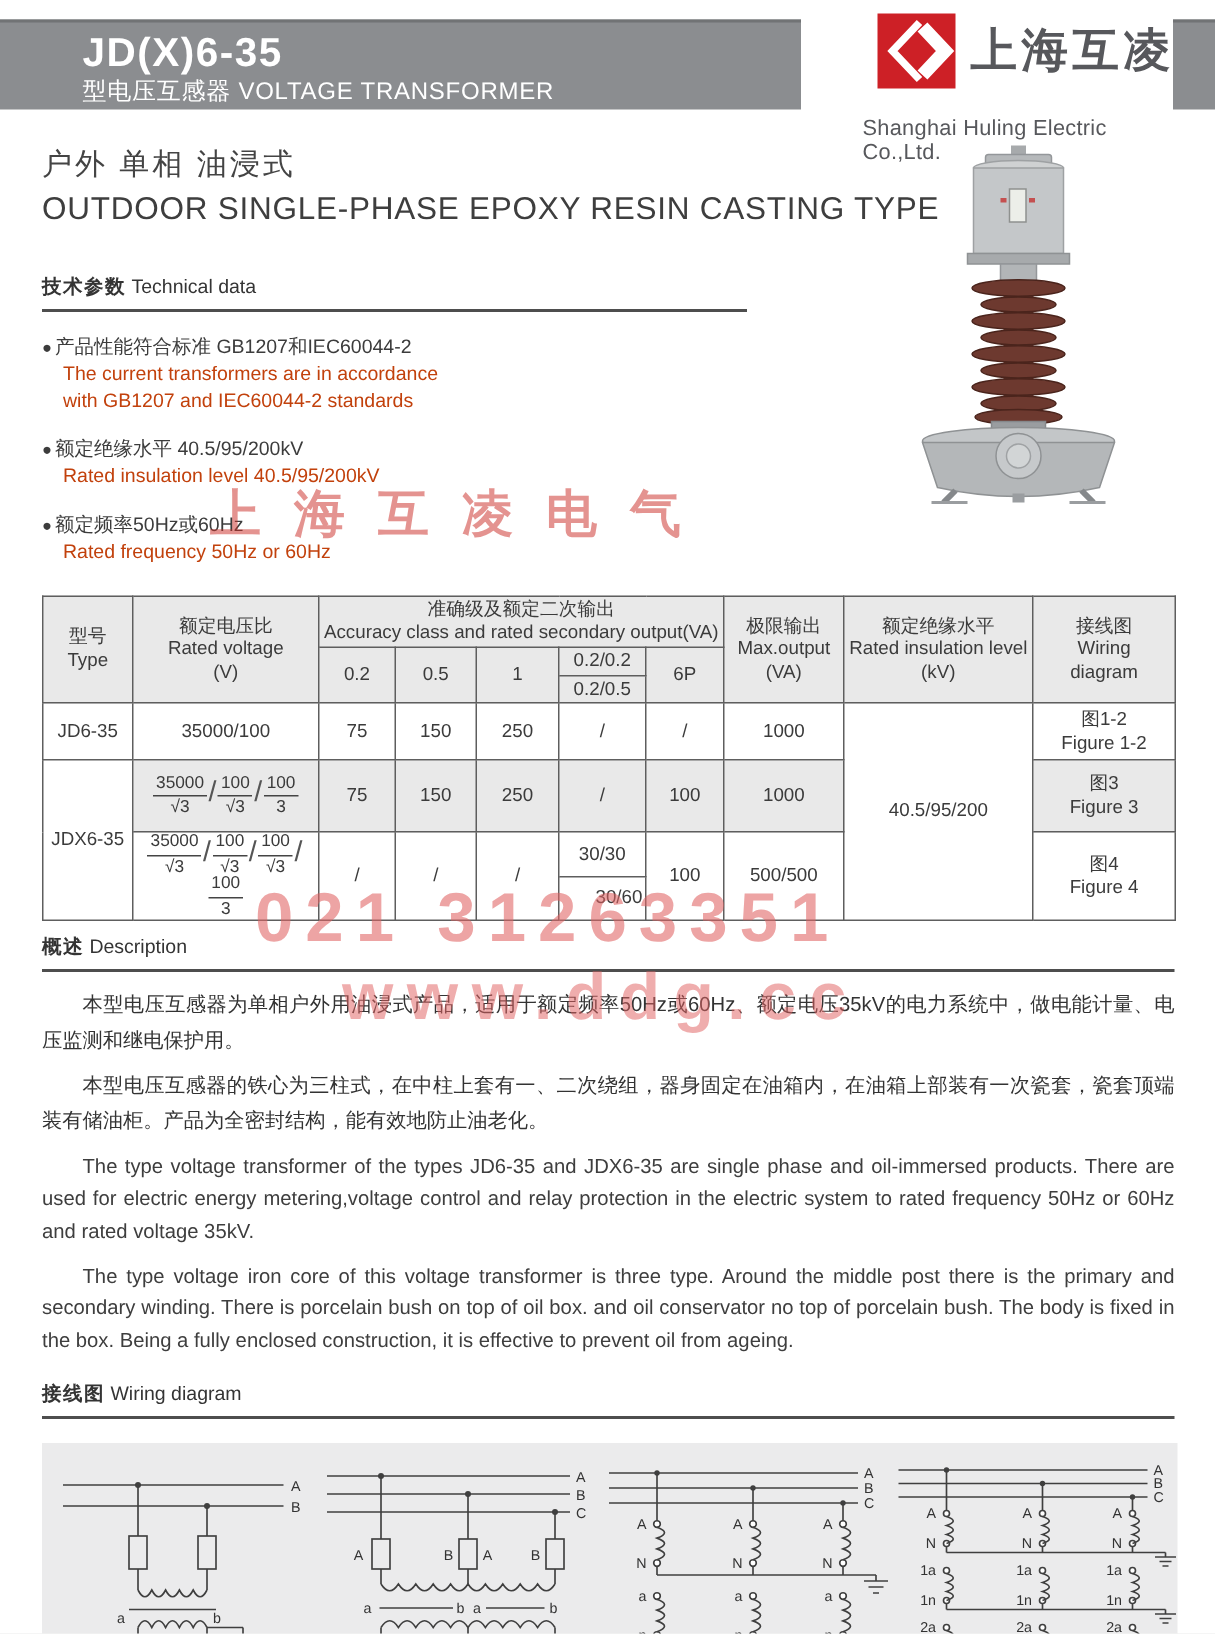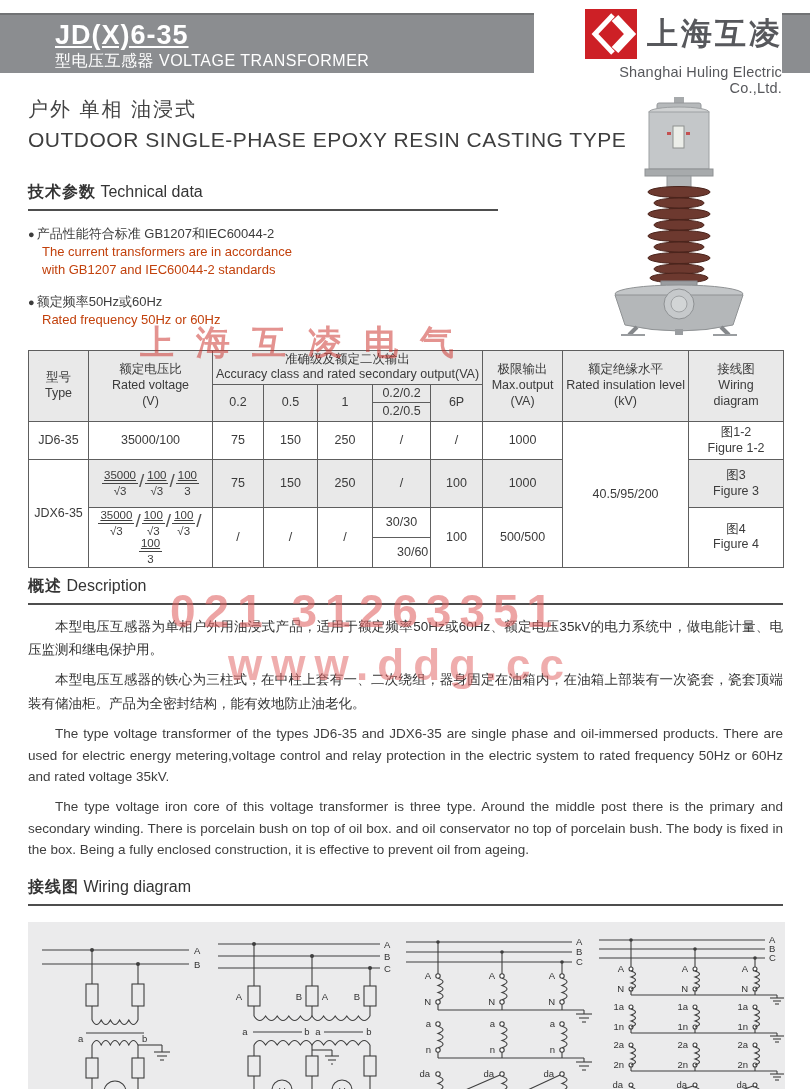--- a/index.html
+++ b/index.html
@@ -2,33 +2,33 @@
 <html><head>
 <meta charset="utf-8">
 <style>
   * { margin:0; padding:0; box-sizing:border-box; }
   body { background:#d8d8d8; font-family:"Liberation Sans","DejaVu Sans",sans-serif; }
   .page { position:relative; width:810px; height:1089px; background:#fff; margin:0 auto; overflow:hidden; color:#3b3b3b; }
 
   
   .band { position:absolute; top:13px; left:0; width:810px; height:60px; background:#8b8d90; border-top:2px solid #717375; }
   .band-text { margin:6px 0 0 55px; color:#fff; }
-  .model { font-size:27px; font-weight:bold; letter-spacing:1px; line-height:1.05;text-decoration:underline; }
+  .model { font-size:27px; font-weight:bold; letter-spacing:1px; line-height:1.05; }
   .subtitle { font-size:16px; margin-top:2px; letter-spacing:.5px; }
   .logo-panel { position:absolute; top:0; right:28px; width:248px; height:89px; background:#fff; border-radius:0 0 14px 14px; z-index:3; padding-top:9px;padding-left:41px; }
   .logo-row { display:flex; align-items:center; margin-left:10px; }
   .logo-mark { width:52px; height:50px; background:#cd2026; flex:0 0 auto; }
   .brand-cn { font-size:31px; color:#57585c; font-weight:600; margin-left:10px; letter-spacing:3px; white-space:nowrap; }
-  .brand-en { font-size:14.5px; color:#57585c; margin-top:5px; text-align:right; letter-spacing:.2px; }
+  .brand-en { font-size:14.5px; color:#57585c; margin-top:19px; text-align:left; letter-spacing:.2px; }
 
   
   .content { position:absolute; left:28px; top:96px; width:755px; }
   .prod-title-cn { font-size:20px; color:#444; letter-spacing:2px; }
   .prod-title-en { font-size:21px; color:#3e3e3e; margin-top:5px; letter-spacing:.5px; }
-  .sec-head { margin-top:30px; border-bottom:2px solid #4e4e4e; padding-bottom:6px; font-size:16px; color:#343434; }
+  .sec-head { margin-top:30px; border-bottom:2px solid #4e4e4e; padding-bottom:6px; font-size:13px; color:#343434; }
   .sec-head .cn { font-weight:600; letter-spacing:1px; }
   .sec-head.narrow { width:470px; }
   .bullets { margin-top:14px; font-size:13px; }
   .bullet { margin-bottom:14px; }
   .bullet .b-cn { color:#3c3c3c; }
   .bullet .dot { margin-right:2px; font-size:11px; }
   .bullet .b-en { color:#c2410c; margin-left:14px; line-height:1.4; }
 
   
   .photo { position:absolute; left:585px; top:96px; width:185px; height:240px; z-index:1; }
@@ -40,21 +40,21 @@
   .hr1 th { height:30px; }
   .hr2 th { height:17px; }
   .hr3 th { height:17px; }
   tr.r1 td { height:38px; }
   tr.r2 td { height:48px; }
   tr.r3a td { height:22px; }
   tr.r3b td { height:22px;padding-left:24px; }
   .shade { background:#e9e9e9; }
   .l { display:block; }
   .frac { display:inline-flex; flex-direction:column; align-items:center; vertical-align:middle; line-height:1; font-size:11.5px; }
-  .frac .fn { border-bottom:1px solid #444; padding:0 2px 2px;text-decoration:underline; }
+  .frac .fn { border-bottom:1px solid #444; padding:0 2px 2px; }
   .frac .fd { padding-top:2px; }
   .fsep { font-size:19px; font-weight:300; color:#555; margin:0 1px; }
 
   
   .desc-paras { margin-top:10px; font-size:13.5px; text-align:justify; }
   .p-cn { color:#333; line-height:1.75; text-indent:2em; margin-top:6px; }
   .p-en { color:#3e3e3e; line-height:1.6; text-indent:2em; margin-top:8px; }
 
   
   .wirebox { margin-top:16px; width:757px; height:224px; background:#ebebec; display:flex; justify-content:space-between; padding:10px 4px 0 6px; }
@@ -138,20 +138,24 @@
 
     <div class="sec-head narrow">
       <span class="cn">技术参数</span>
       <span class="en">Technical data</span>
     </div>
     <div class="bullets">
       <div class="bullet">
         <div class="b-cn"><span class="dot">●</span><span>产品性能符合标准 GB1207和IEC60044-2</span></div>
         <div class="b-en">The current transformers are in accordance</div>
         <div class="b-en">with GB1207 and IEC60044-2 standards</div>
+      </div>
+      <div class="bullet">
+        <div class="b-cn"><span class="dot">●</span><span>额定绝缘水平 40.5/95/200kV</span></div>
+        <div class="b-en">Rated insulation level 40.5/95/200kV</div>
       </div>
       <div class="bullet">
         <div class="b-cn"><span class="dot">●</span><span>额定频率50Hz或60Hz</span></div>
         <div class="b-en">Rated frequency 50Hz or 60Hz</div>
       </div>
     </div>
 
     <table>
       <colgroup>
         <col style="width:60px">

